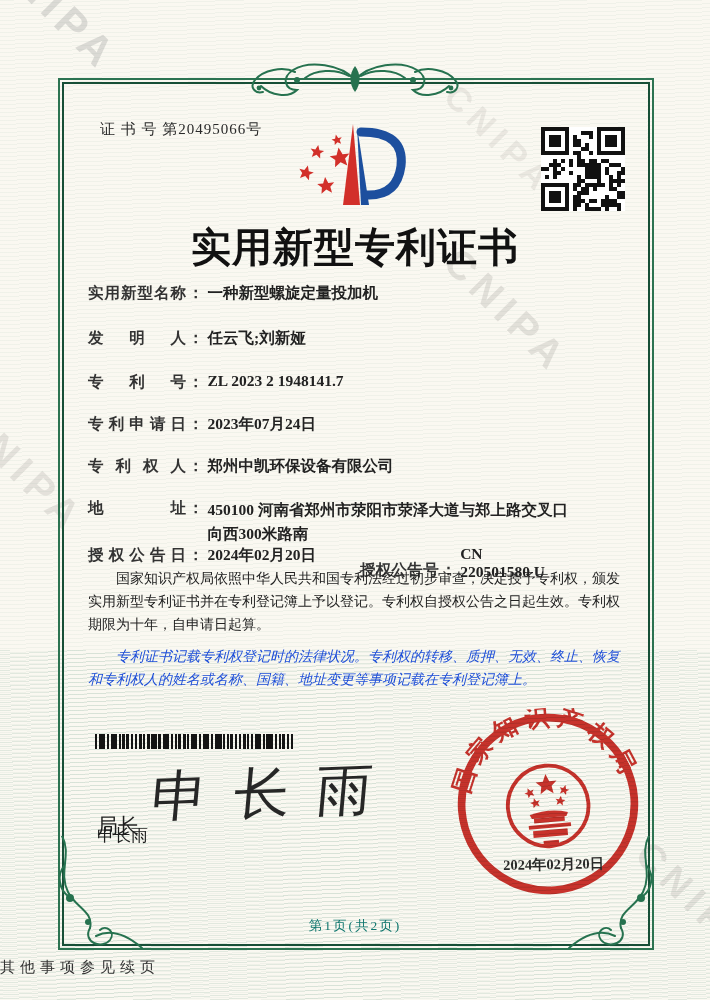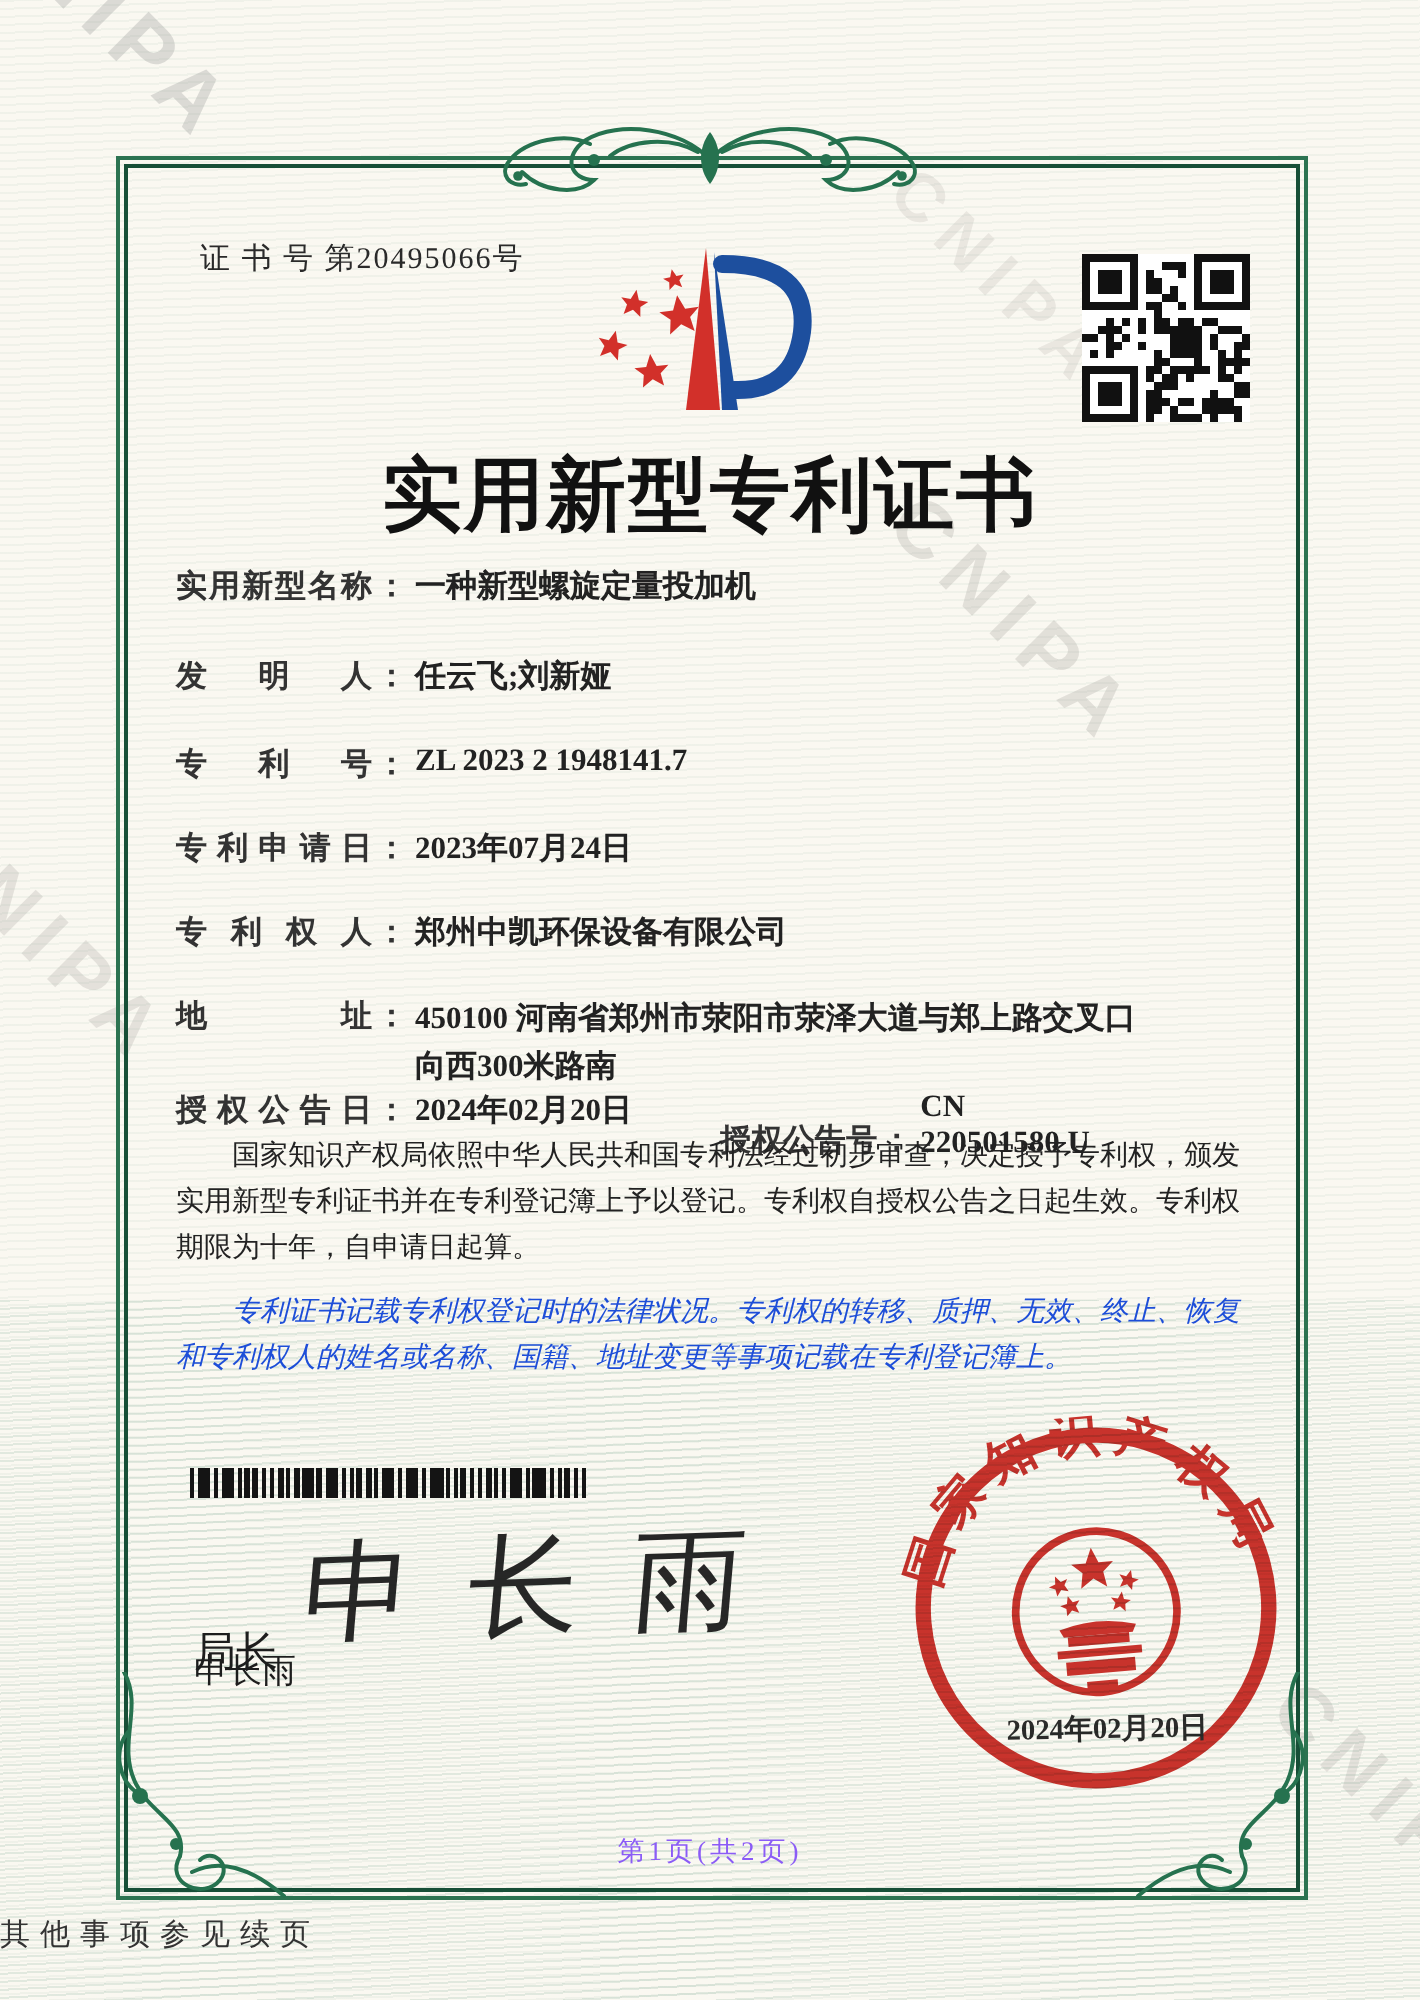--- a/index.html
+++ b/index.html
@@ -56,21 +56,21 @@
       repeating-linear-gradient(90deg,transparent 0 5px,#141414 5px 8px,transparent 8px 13px);}
   .signer-title{position:absolute;left:97px;top:796px;z-index:4;font-size:21px;color:#1d1d1d;
     font-family:Liberation Sans, sans-serif;margin-top:16px;}
   .signer-name{position:absolute;left:97px;top:824px;z-index:4;font-size:17px;color:#1d1d1d;
     font-family:"Liberation Sans","DejaVu Sans",sans-serif;}
   .autograph{position:absolute;left:152px;top:756px;z-index:4;font-size:56px;color:#161616;
     letter-spacing:26px;transform:skewX(-7deg) rotate(-2deg);opacity:.92;font-weight:500;white-space:nowrap;}
   .seal{position:absolute;left:452px;top:708px;width:192px;height:192px;z-index:5;
         transform:rotate(-5deg);opacity:.93;mix-blend-mode:multiply;}
   .page-info{position:absolute;left:0;right:0;top:917px;z-index:4;text-align:center;
-             font-size:13.5px;color:#8b5cf6;letter-spacing:2px;}
+             font-size:13.5px;color:#0f766e;letter-spacing:2px;}
   .footer-note{position:absolute;left:0;right:0;top:958px;z-index:4;
                font-size:15px;color:#333;letter-spacing:5px;}
 </style>
 </head>
 <body>
 
 <div class="page">
   <div class="texture"></div>
   <div class="texture-bottom"></div>
 

